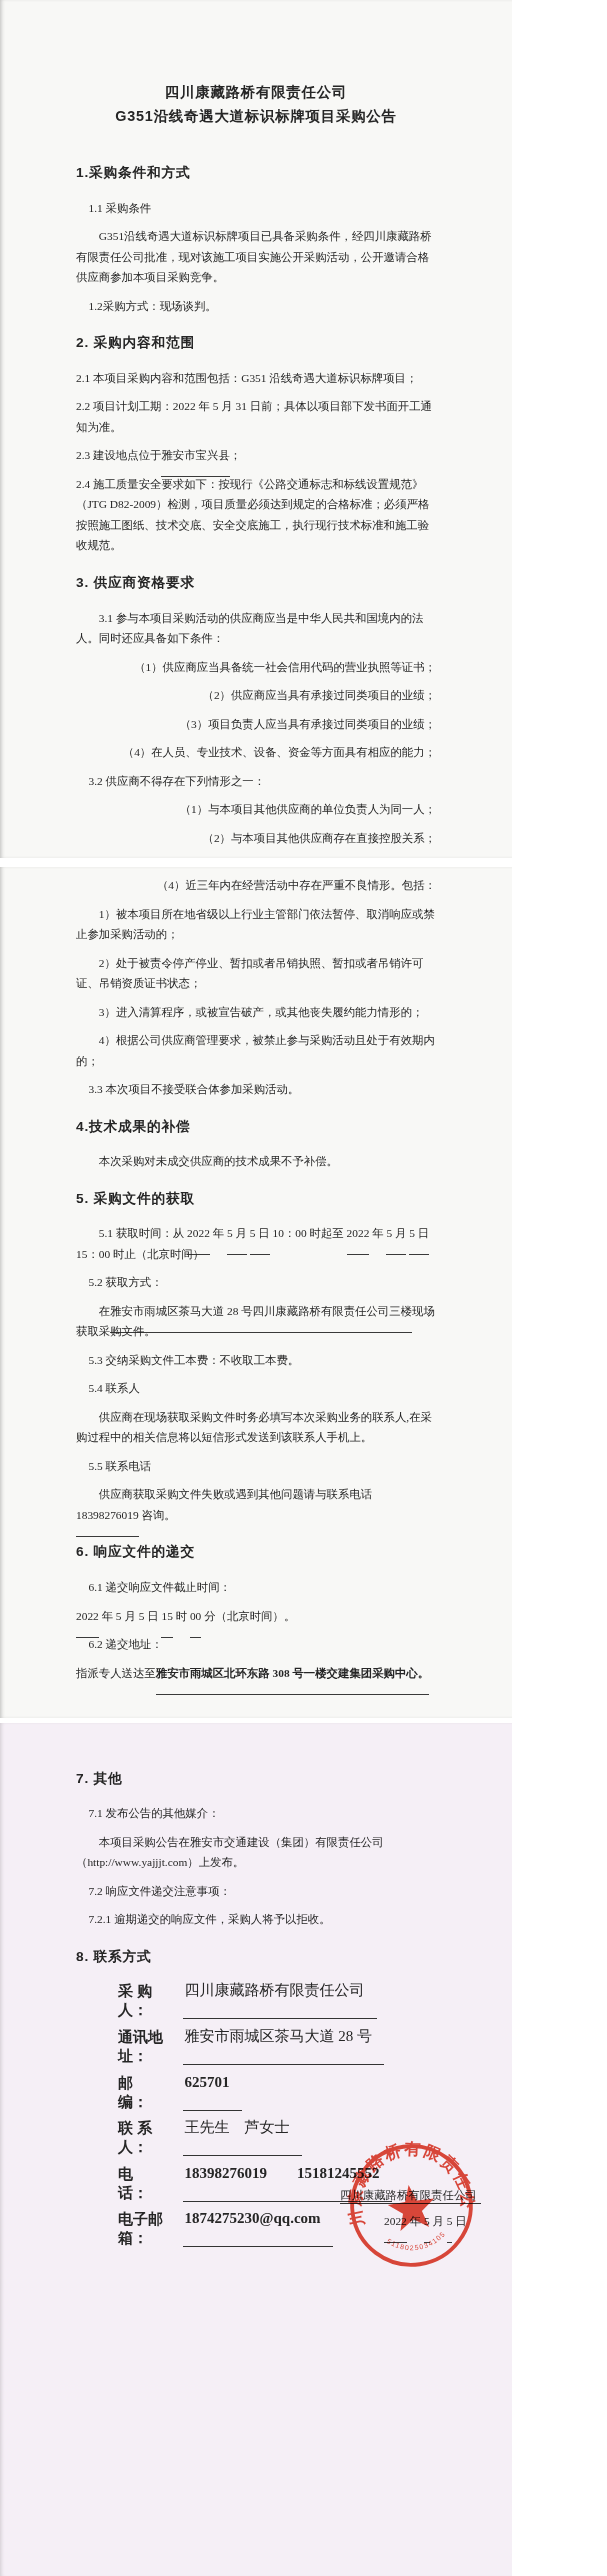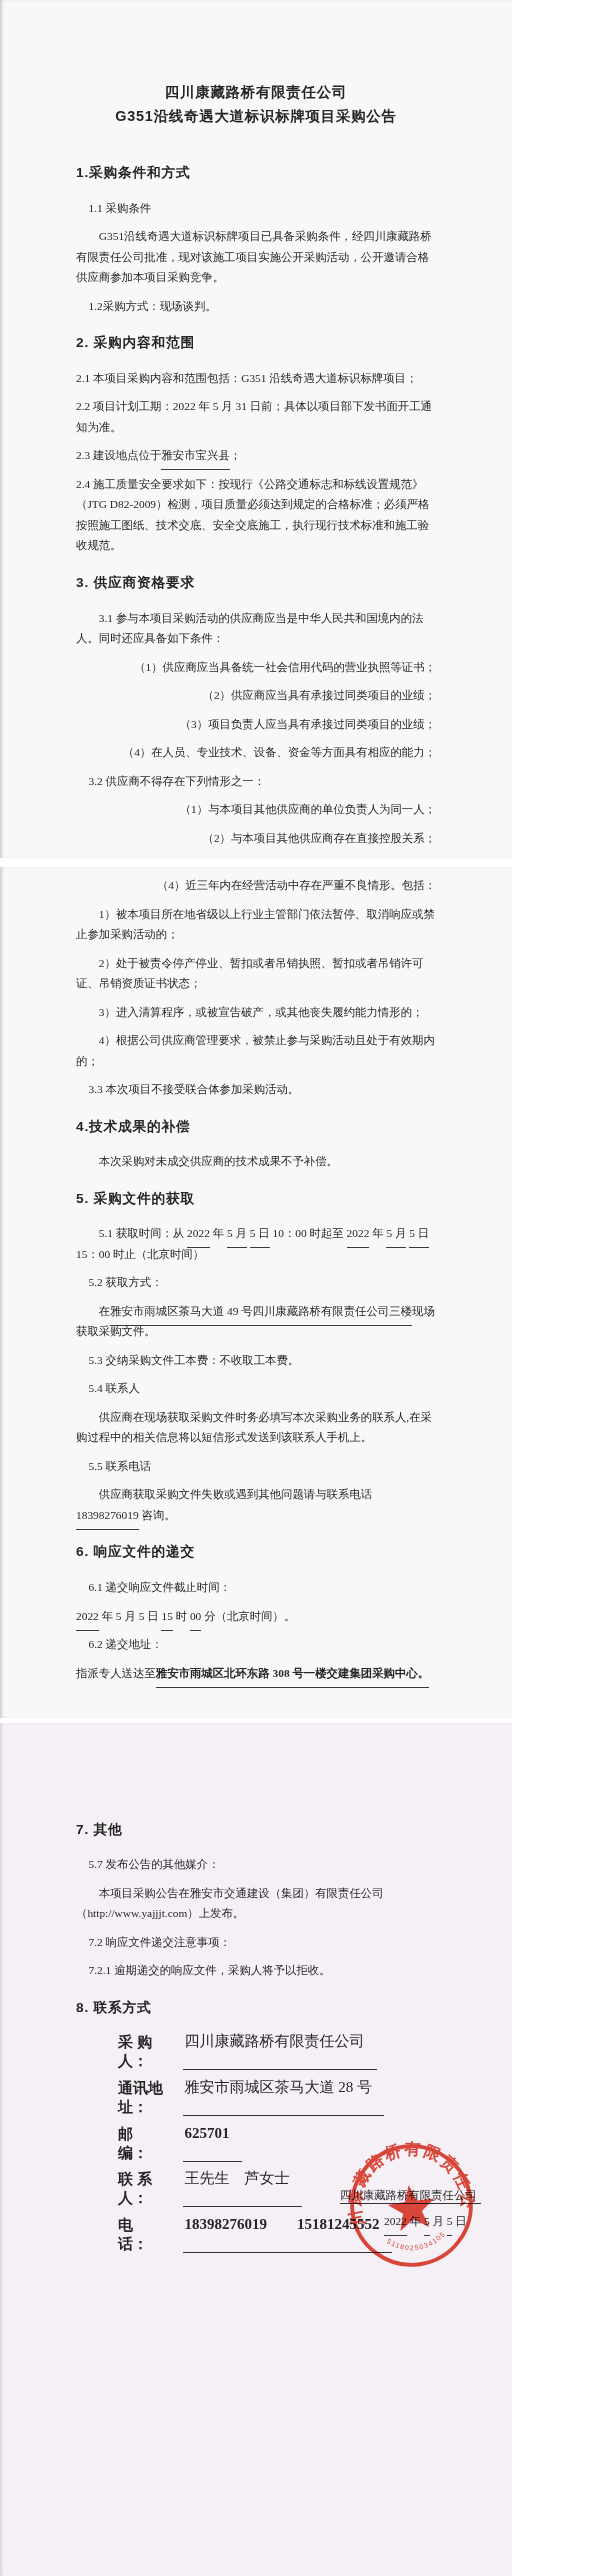--- a/index.html
+++ b/index.html
@@ -19,24 +19,24 @@
   .doc-title { font-family:"Liberation Sans", sans-serif; font-weight:bold; font-size:14.4px;
     text-align:center; margin:0; line-height:24px; letter-spacing:0.8px; }
   .doc-title.first { padding-top:80px; }
 
   .sec-h { font-family:"Liberation Sans", sans-serif; font-weight:bold; font-size:13.7px;
     margin:15px 0 13.7px; line-height:23px; letter-spacing:0.8px; }
   p { font-size:11.4px; line-height:20.5px; margin:8px 0 6px; }
   .ind  { text-indent:2em; }
   .ind1 { text-indent:1.1em; }
   .ind2 { text-indent:1.35em;text-align:right; }
-  .u { border-bottom:0.8px solid #3a3a3a; padding-bottom:8px; }
+  .u { border-bottom:0.8px solid #3a3a3a; padding-bottom:15px; }
   .b { font-weight:bold; }
   .pt { }
-  .pt3 { padding-top:95px; margin-top:0; }
+  .pt3 { padding-top:44px; margin-top:0; }
 
   .contact-row { display:flex; margin:0 0 7.6px 42px; font-size:15px; line-height:19px; }
   .contact-label { font-family:"Liberation Sans", sans-serif; font-weight:bold; width:65px; flex:none; }
   .contact-value { border-bottom:0.8px solid #333; padding:0 12px 0.8px 1.5px; }
 
   .sign-company { position:absolute; left:340px; top:464px; font-size:11.4px; line-height:16.7px;
     border-bottom:0.8px solid #333; padding-right:4.6px; }
   .sign-date { position:absolute; left:384px; top:490px; font-size:11.4px; line-height:16.7px; }
 
   .stamp { position:absolute; left:346px; top:417px; width:131px; height:131px;
@@ -87,39 +87,39 @@
   <p class="ind">3）进入清算程序，或被宣告破产，或其他丧失履约能力情形的；</p>
   <p class="ind">4）根据公司供应商管理要求，被禁止参与采购活动且处于有效期内的；</p>
   <p class="ind1">3.3 本次项目不接受联合体参加采购活动。</p>
 
   <div class="sec-h">4.技术成果的补偿</div>
   <p class="ind">本次采购对未成交供应商的技术成果不予补偿。</p>
 
   <div class="sec-h">5. 采购文件的获取</div>
   <p class="ind"><span>5.1 获取时间：从 </span><span class="u">2022</span><span> 年 </span><span class="u">5 月</span><span> </span><span class="u">5 日</span><span> 10：00 时起至 </span><span class="u">2022</span><span> 年 </span><span class="u">5 月</span><span> </span><span class="u">5 日</span><span> 15：00 时止（北京时间）</span></p>
   <p class="ind1">5.2 获取方式：</p>
-  <p class="ind"><span>在</span><span class="u">雅安市雨城区茶马大道 49 号四川康藏路桥有限责任公司三楼</span><span>现场获取采购文件。</span></p>
+  <p class="ind"><span>在</span><span class="u">雅安市雨城区茶马大道 28 号四川康藏路桥有限责任公司三楼</span><span>现场获取采购文件。</span></p>
   <p class="ind1">5.3 交纳采购文件工本费：不收取工本费。</p>
   <p class="ind1">5.4 联系人</p>
   <p class="ind">供应商在现场获取采购文件时务必填写本次采购业务的联系人,在采购过程中的相关信息将以短信形式发送到该联系人手机上。</p>
   <p class="ind1">5.5 联系电话</p>
   <p class="ind"><span>供应商获取采购文件失败或遇到其他问题请与联系电话 </span><span class="u">18398276019</span><span> 咨询。</span></p>
 
   <div class="sec-h">6. 响应文件的递交</div>
   <p class="ind1">6.1 递交响应文件截止时间：</p>
   <p><span class="u">2022</span><span> 年 5 月 5 日 </span><span class="u">15</span><span> 时 </span><span class="u">00</span><span> 分（北京时间）。</span></p>
   <p class="ind1">6.2 递交地址：</p>
   <p><span>指派专人送达至</span><span class="u b">雅安市雨城区北环东路 308 号一楼交建集团采购中心。</span></p>
 </div>
 
 <div id="gap2" class="page-gap"></div>
 
 <div id="page3" class="page">
   <div class="sec-h pt3">7. 其他</div>
-  <p class="ind1">5.7 发布公告的其他媒介：</p>
+  <p class="ind1">7.1 发布公告的其他媒介：</p>
   <p class="ind">本项目采购公告在雅安市交通建设（集团）有限责任公司（http://www.yajjjt.com）上发布。</p>
   <p class="ind1">7.2 响应文件递交注意事项：</p>
   <p class="ind1">7.2.1 逾期递交的响应文件，采购人将予以拒收。</p>
 
   <div class="sec-h">8. 联系方式</div>
 
   <div class="contact-row">
     <span class="contact-label">采 购 人：</span>
     <span class="contact-value">四川康藏路桥有限责任公司</span>
   </div>
@@ -132,20 +132,24 @@
     <span class="contact-value b">625701</span>
   </div>
   <div class="contact-row">
     <span class="contact-label">联 系 人：</span>
     <span class="contact-value">王先生　芦女士</span>
   </div>
   <div class="contact-row">
     <span class="contact-label">电　　话：</span>
     <span class="contact-value b">18398276019　　15181245552</span>
   </div>
+  <div class="contact-row">
+    <span class="contact-label">电子邮箱：</span>
+    <span class="contact-value b">1874275230@qq.com</span>
+  </div>
 
   <div class="sign-company">四川康藏路桥有限责任公司</div>
   <div class="sign-date"><span class="u">2022</span><span> 年 </span><span class="u">5</span><span> 月 </span><span class="u">5</span><span> 日</span></div>
 
   <svg class="stamp" viewBox="0 0 170 170">
     <circle class="stamp-ring" cx="85" cy="85" r="77"></circle>
     <path class="stamp-star" d="M85,58 L92.6,79.5 L115.4,80.1 L97.4,94 L103.8,115.9 L85,103 L66.2,115.9 L72.6,94 L54.6,80.1 L77.4,79.5 Z"></path>
     <path id="stamp-arc-top" d="M 23,107.4 A 66 66 0 1 1 147,107.4" fill="none"></path>
     <path id="stamp-arc-bottom" d="M 40.6,122.3 A 58 58 0 0 0 129.4,122.3" fill="none"></path>
     <text class="stamp-text"><textPath href="#stamp-arc-top" startOffset="50%" text-anchor="middle">四川康藏路桥有限责任公司</textPath></text>

